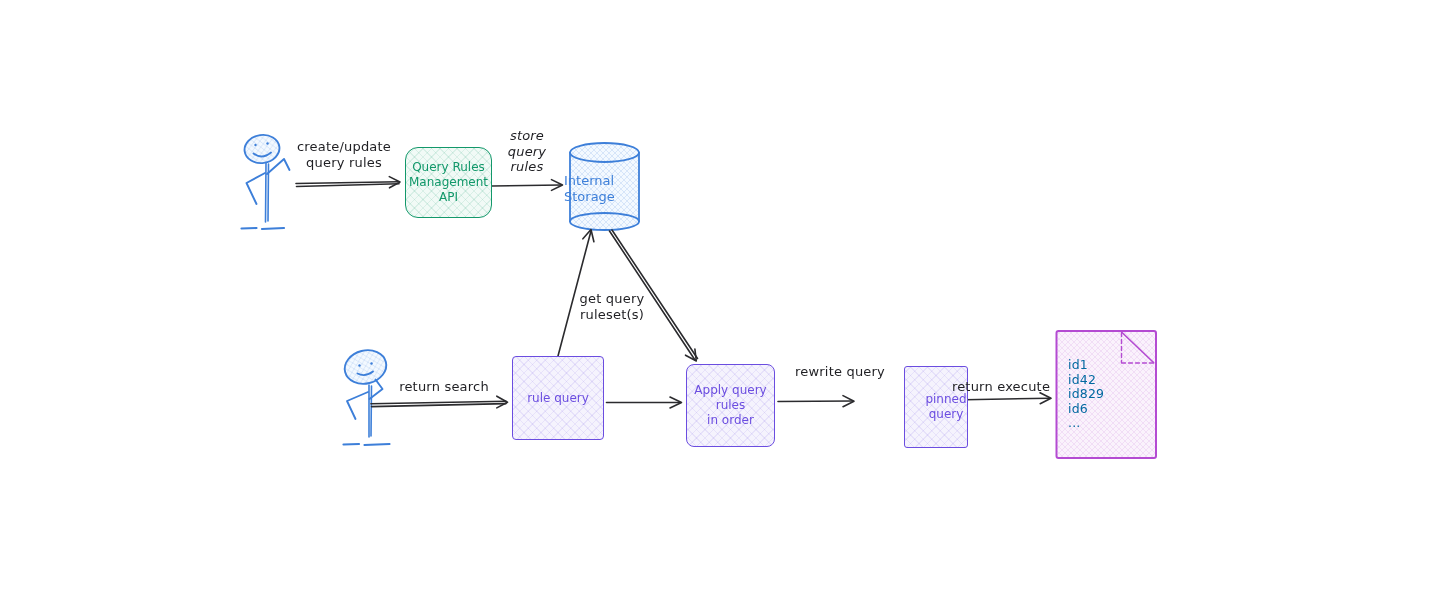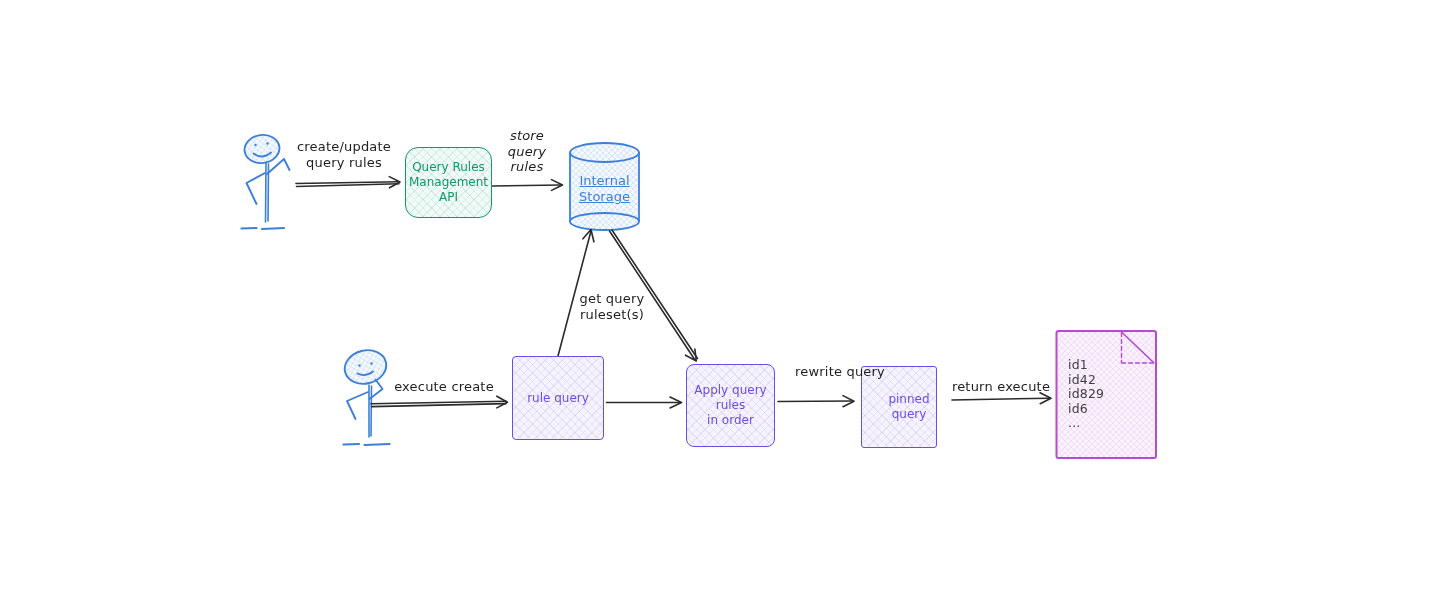--- a/index.html
+++ b/index.html
@@ -23,23 +23,23 @@
                      repeating-linear-gradient(-45deg,rgba(18,152,106,.11) 0 1px,transparent 1px 6px);
   }
   .node.purple{
     border:1.6px solid #6b4de0;color:#6b4de0;
     background-color:#f5f3fd;
     background-image:repeating-linear-gradient(45deg,rgba(107,77,224,.10) 0 1px,transparent 1px 6px),
                      repeating-linear-gradient(-45deg,rgba(107,77,224,.10) 0 1px,transparent 1px 6px);
   }
   .node.round{border-radius:8px;}
   .node.sharp{border-radius:3px;}
-  .storage-label{position:absolute;color:#3d7fd9;font-size:13px;line-height:16px;text-align:center;white-space:pre-line;text-decoration:underline;}
+  .storage-label{position:absolute;color:#3d7fd9;font-size:13px;line-height:16px;white-space:pre-line;}
   .doc-text{
-    position:absolute;color:#404040;font-size:12.5px;line-height:14.5px;
+    position:absolute;color:#0369a1;font-size:12.5px;line-height:14.5px;
     text-align:left;white-space:pre-line;letter-spacing:.2px;
   }
 </style>
 </head>
 <body>
 
 <div class="canvas">
 
   <svg class="layer" width="1440" height="611" viewBox="0 0 1440 611">
     <defs>
@@ -133,40 +133,40 @@
   <div class="node green" style="left:405px;top:147px;width:87px;height:71px;">Query Rules
 Management
 API</div>
 
   <div class="node purple sharp" style="left:512px;top:356px;width:92px;height:84px;border-radius:4px;">rule query</div>
 
   <div class="node purple round" style="left:686px;top:364px;width:89px;height:83px;">Apply query
 rules
 in order</div>
 
-  <div class="node purple sharp" style="left:861px;top:366px;width:76px;height:82px;padding-left:20px;">pinned query</div>
+  <div class="node purple sharp" style="left:904px;top:366px;width:64px;height:82px;padding-left:20px;">pinned query</div>
 
   <div class="storage-label" style="left:564px;top:173px;width:81px;">Internal
 Storage</div>
 
   <div class="doc-text" style="left:1068px;top:358px;width:80px;">id1
 id42
 id829
 id6
 ...</div>
 
   <div class="lbl" style="left:289px;top:139px;width:110px;">create/update
 query rules</div>
 
   <div class="lbl" style="left:494px;top:128px;width:66px;font-style:italic;">store
 query
 rules</div>
 
   <div class="lbl" style="left:566px;top:291px;width:92px;">get query
 ruleset(s)</div>
 
-  <div class="lbl" style="left:390px;top:379px;width:108px;">execute create</div>
+  <div class="lbl" style="left:390px;top:379px;width:108px;">return search</div>
 
   <div class="lbl" style="left:766px;top:364px;width:100px;padding-left:24px;">rewrite query</div>
 
   <div class="lbl" style="left:950px;top:379px;width:102px;">return execute</div>
 
 </div>
 
 </body></html>

